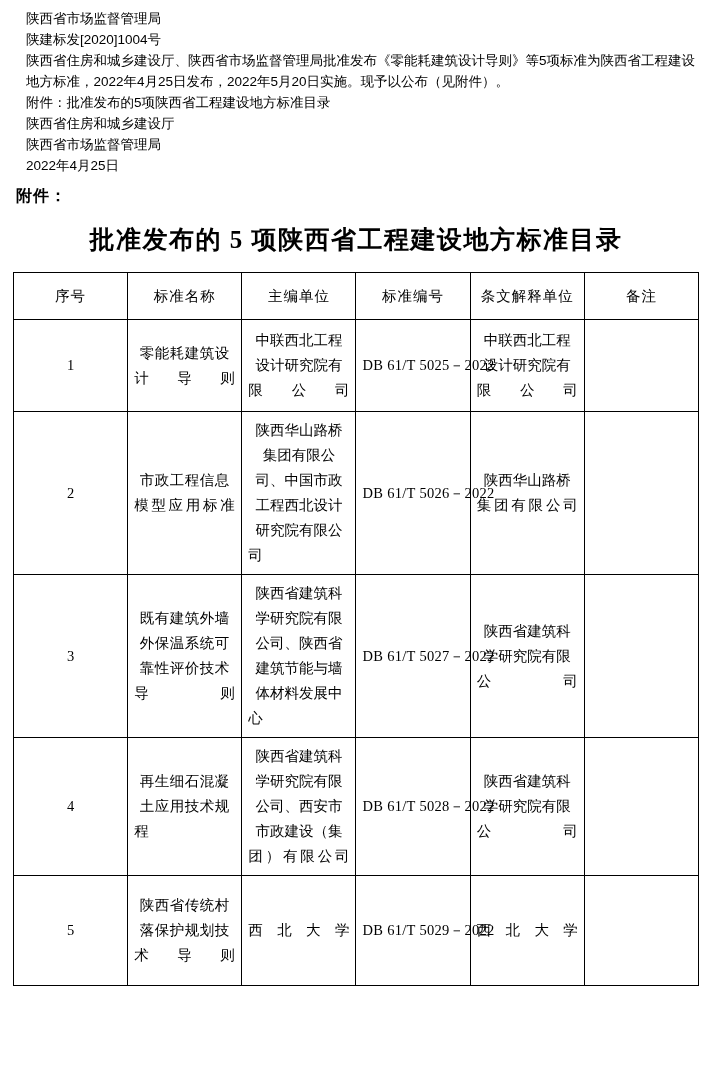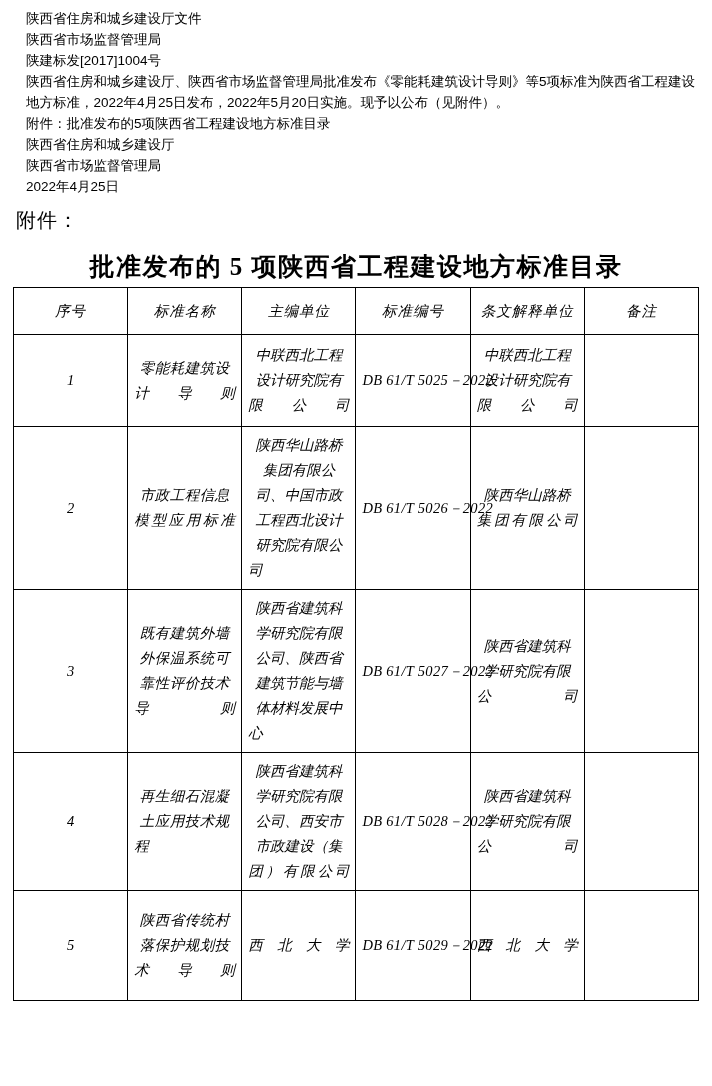--- a/index.html
+++ b/index.html
@@ -30,38 +30,37 @@
     white-space: nowrap;
   }
   .hline.wrap {
     white-space: normal;
     padding-right: 6px;
   }
   .attach-label {
     margin-top: 10px;
     padding-left: 8px;
     font-family: "Liberation Serif", "DejaVu Serif", serif;
-    font-size: 20px;
-    font-weight: normal;
+    font-size: 16px;
+    font-weight: bold;
     letter-spacing: 1px;
   }
   .doc-title {
     margin-top: 16px;
     text-align: center;
     font-family: "Liberation Serif", "DejaVu Serif", serif;
     font-size: 25px;
     font-weight: bold;
     letter-spacing: 1.5px;
   }
   table.std {
     border-collapse: collapse;
     width: 686px;
-    margin: 4px auto;
+    margin: 16px auto;
     table-layout: fixed;
-    font-style: italic;
   }
   table.std th, table.std td {
     border: 1px solid #000;
     vertical-align: middle;
     text-align: center;
     font-family: "Liberation Serif", "DejaVu Serif", serif;
     font-size: 14.5px;
     line-height: 25px;
     padding: 6px 6px;
   }
@@ -113,23 +112,22 @@
     text-align: center;
     text-align-last: center;
   }
 </style>
 </head>
 <body>
 
 <div class="page">
 
   <div class="header-lines">
-    <div class="hline">陕西省住房和城乡建设厅文件</div>
     <div class="hline">陕西省市场监督管理局</div>
-    <div class="hline">陕建标发[2017]1004号</div>
+    <div class="hline">陕建标发[2020]1004号</div>
     <div class="hline wrap">陕西省住房和城乡建设厅、陕西省市场监督管理局批准发布《零能耗建筑设计导则》等5项标准为陕西省工程建设地方标准，2022年4月25日发布，2022年5月20日实施。现予以公布（见附件）。</div>
     <div class="hline">附件：批准发布的5项陕西省工程建设地方标准目录</div>
     <div class="hline">陕西省住房和城乡建设厅</div>
     <div class="hline">陕西省市场监督管理局</div>
     <div class="hline">2022年4月25日</div>
   </div>
 
   <div class="attach-label">附件：</div>
 
   <div class="doc-title">批准发布的 5 项陕西省工程建设地方标准目录</div>

